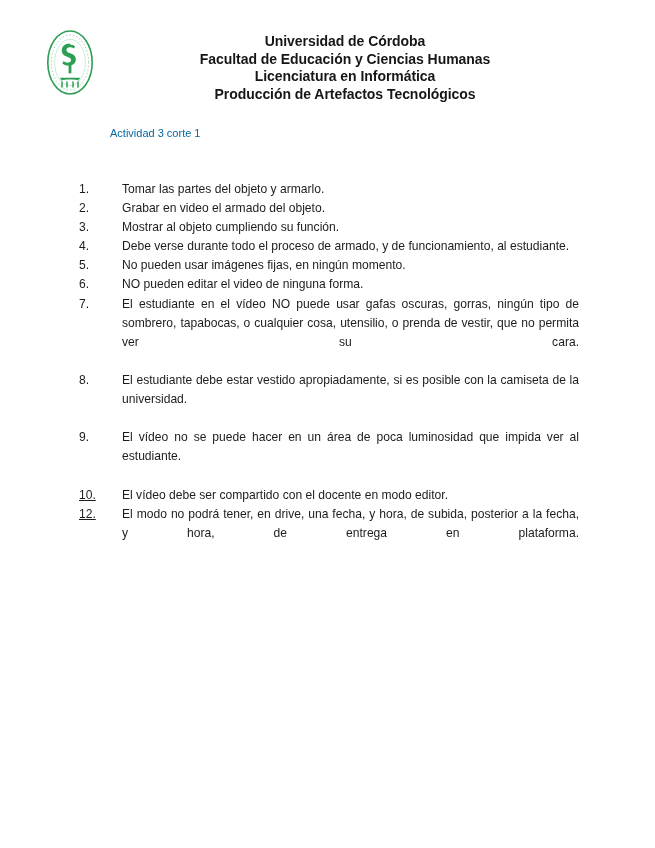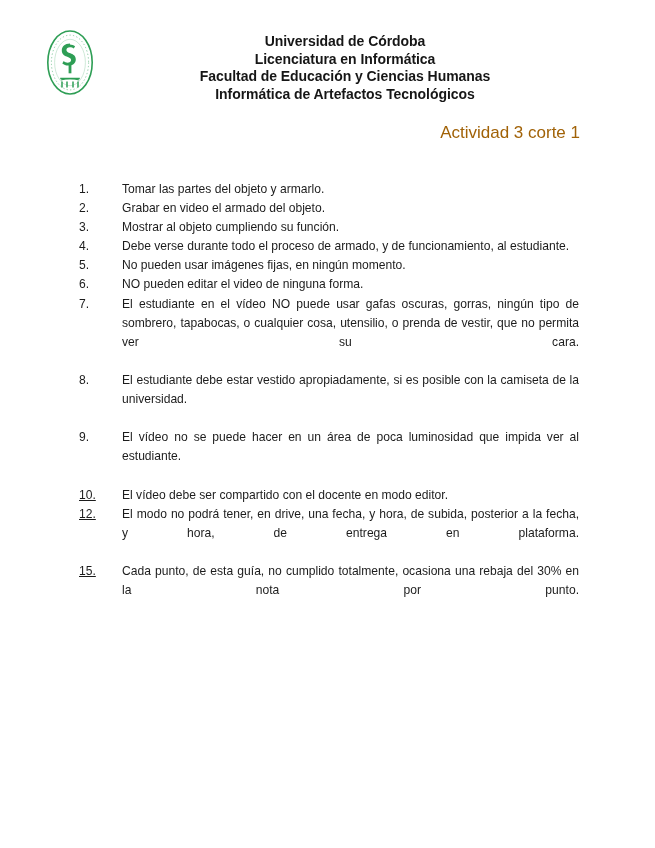--- a/index.html
+++ b/index.html
@@ -48,25 +48,25 @@
     letter-spacing: -0.05px;
     white-space: nowrap;
   }
 
   
   .subtitle {
     position: absolute;
     left: 110px;
     top: 125px;
     width: 470px;
-    text-align: right;
-    font-family: "Liberation Sans", sans-serif;
-    font-size: 17px;
+    text-align: left;
+    font-family: "Liberation Sans", sans-serif;
+    font-size: 11px;
     line-height: 16px;
-    color: #a16207;
+    color: #0369a1;
   }
 
   
   .list {
     position: absolute;
     left: 79px;
     top: 180px;
     width: 500px;
   }
   .item {
@@ -122,23 +122,23 @@
                c1.5 0 2.9 0.5 3.9 1.3 l1.3 -2.3 c-1.4 -1.1 -3.3 -1.8 -5.1 -1.8 z" fill="#2e9e55"></path>
       <rect x="22.6" y="33.8" width="2.8" height="10.5" fill="#2e9e55"></rect>
       <path d="M14.2 49.5 h19.6 M16.0 52.4 v6.0 M21.0 52.4 v6.0
                M27.0 52.4 v6.0 M32.0 52.4 v6.0" stroke="#2e9e55" stroke-width="1.5" fill="none"></path>
       <path d="M15.0 51.0 q9 -2.6 18 0" stroke="#2e9e55" stroke-width="1.3" fill="none"></path>
     </svg>
   </div>
 
   <div class="header">
     <div class="hline">Universidad de Córdoba</div>
+    <div class="hline">Facultad de Educación y Ciencias Humanas</div>
     <div class="hline">Licenciatura en Informática</div>
-    <div class="hline">Facultad de Educación y Ciencias Humanas</div>
-    <div class="hline">Informática de Artefactos Tecnológicos</div>
+    <div class="hline">Producción de Artefactos Tecnológicos</div>
   </div>
 
   <div class="subtitle">Actividad 3 corte 1</div>
 
   <div class="list">
 
     <div class="item narrow single">
       <span class="num">1.</span>
       <span class="txt">Tomar las partes del objeto y armarlo.</span>
     </div>
@@ -189,19 +189,15 @@
     </div>
 
 
     <div class="item wide">
       <span class="num">12.</span>
       <span class="txt">El modo no podrá tener, en drive, una fecha, y hora, de subida, posterior a la fecha, y hora, de entrega en plataforma.</span>
     </div>
 
 
 
-    <div class="item wide">
-      <span class="num">15.</span>
-      <span class="txt">Cada punto, de esta guía, no cumplido totalmente, ocasiona una rebaja del 30% en la nota por punto.</span>
-    </div>
 
   </div>
 </div>
 
 </body></html>

